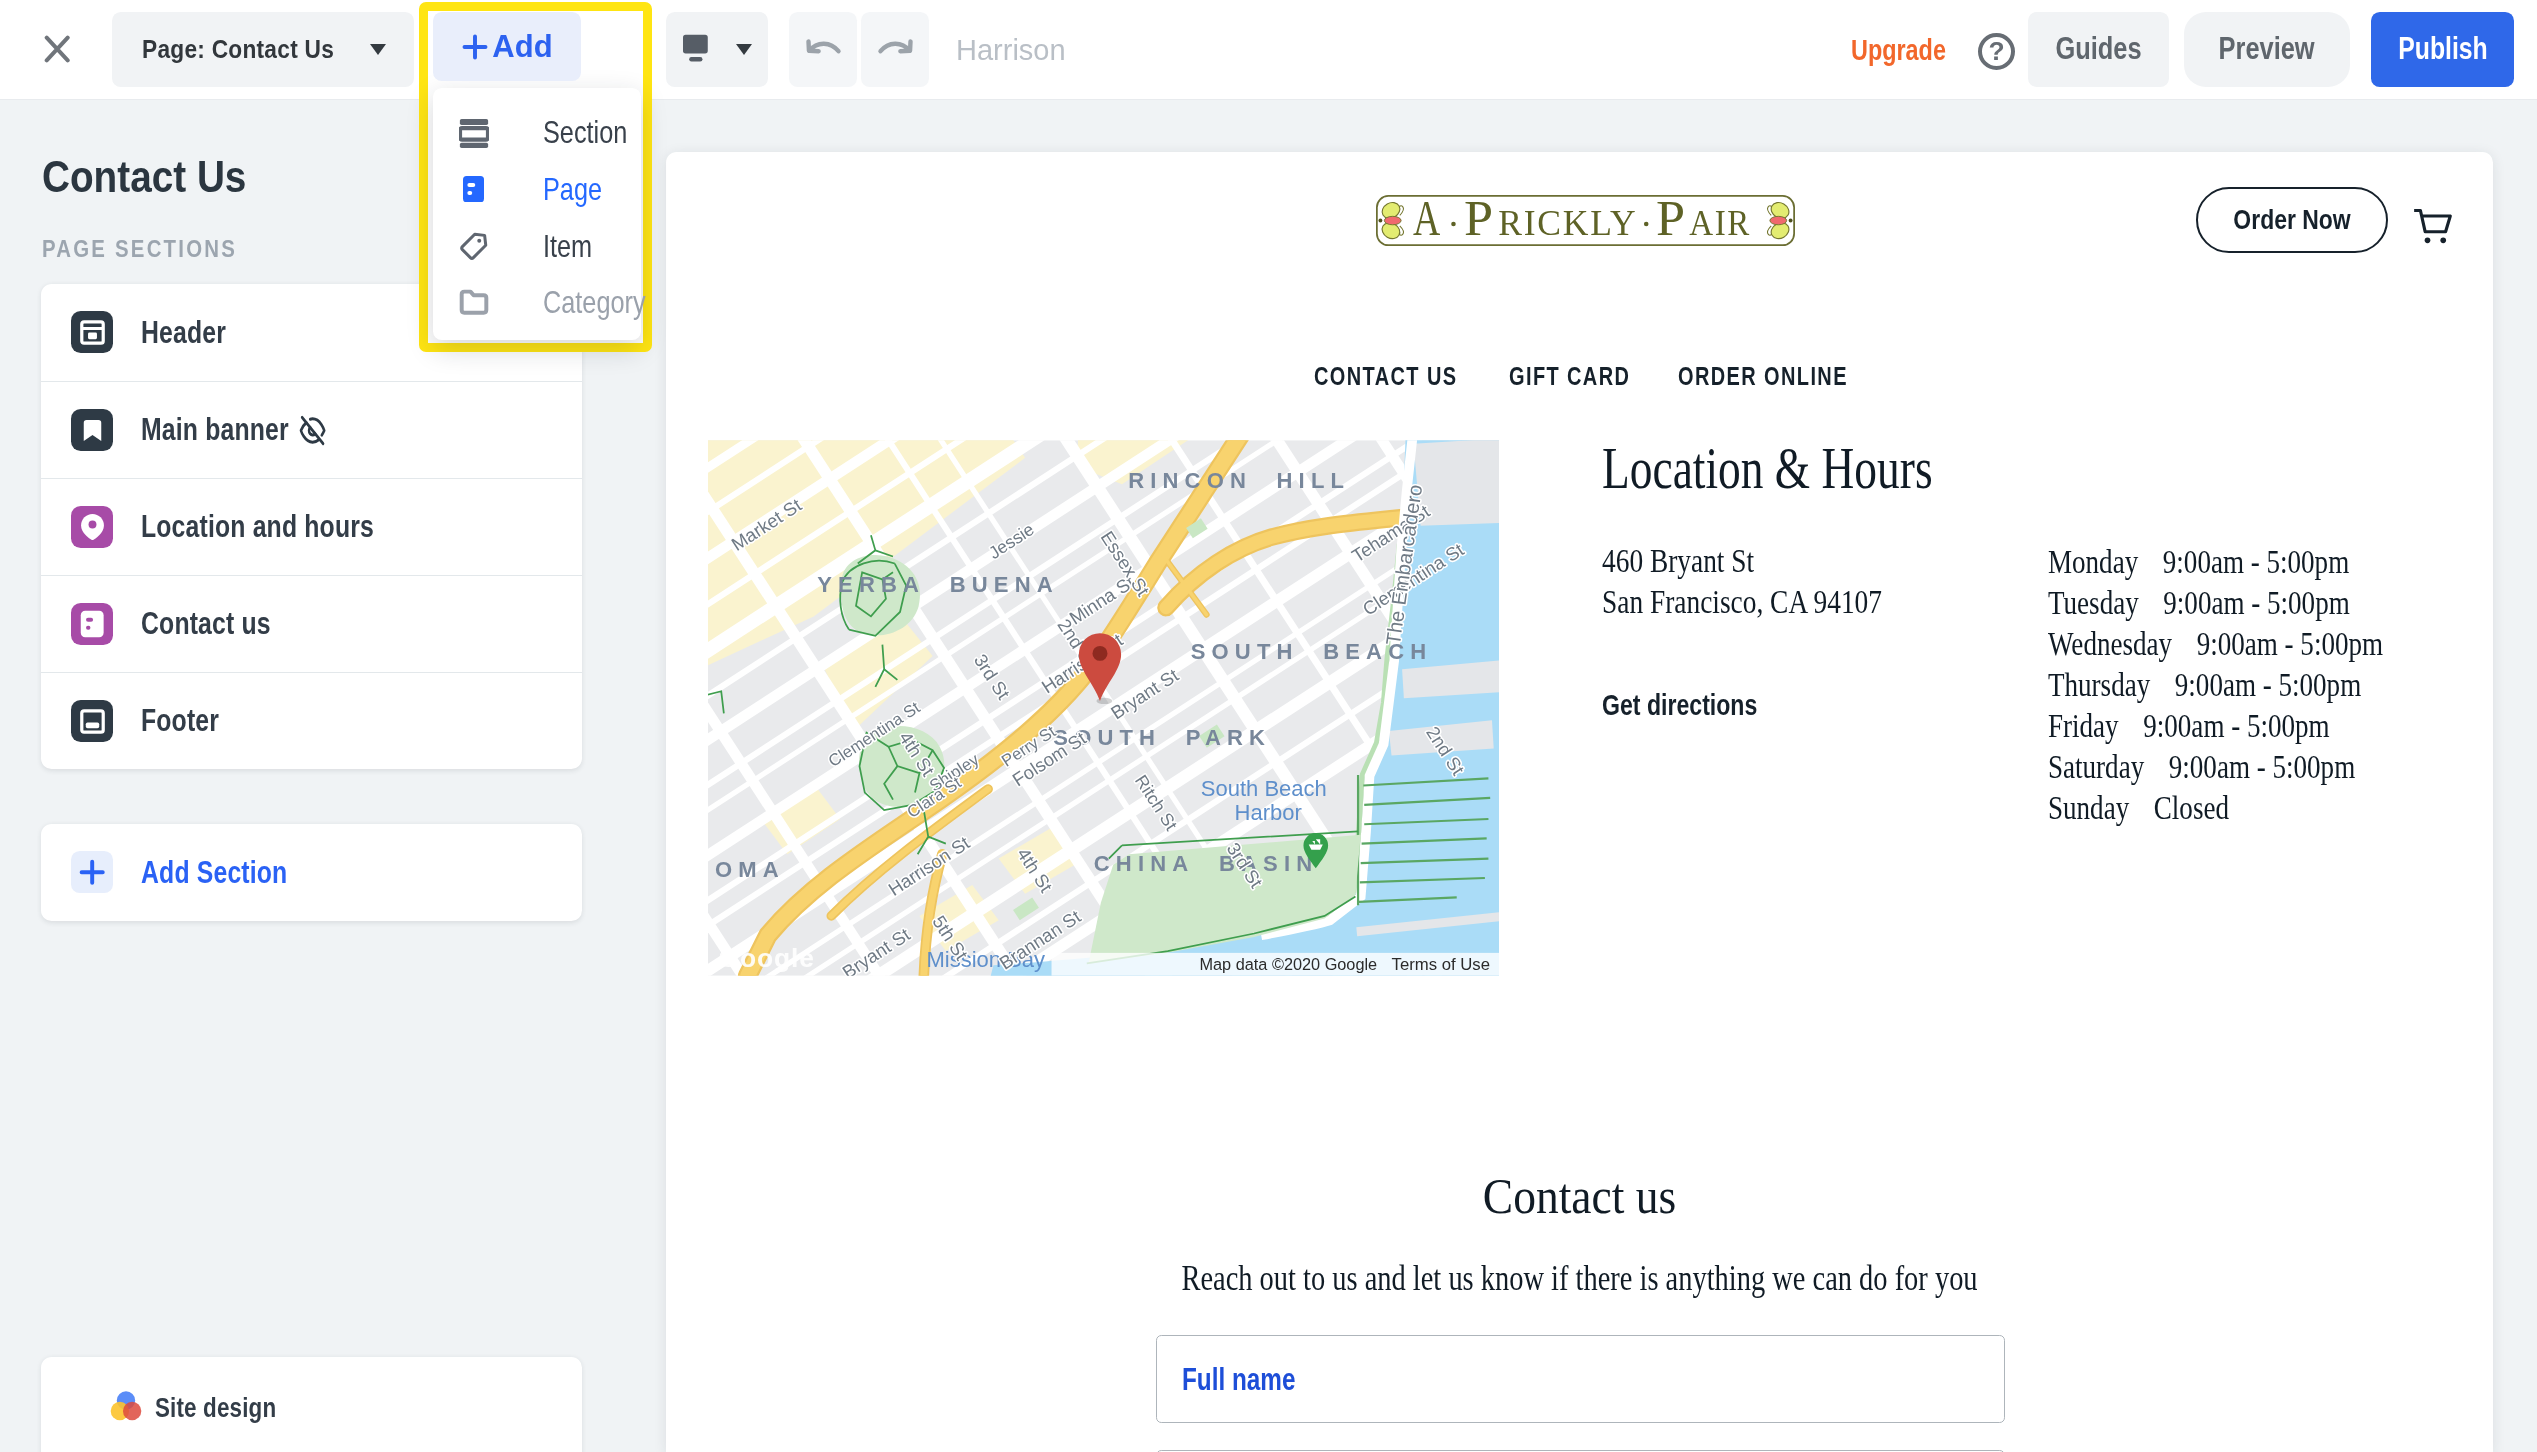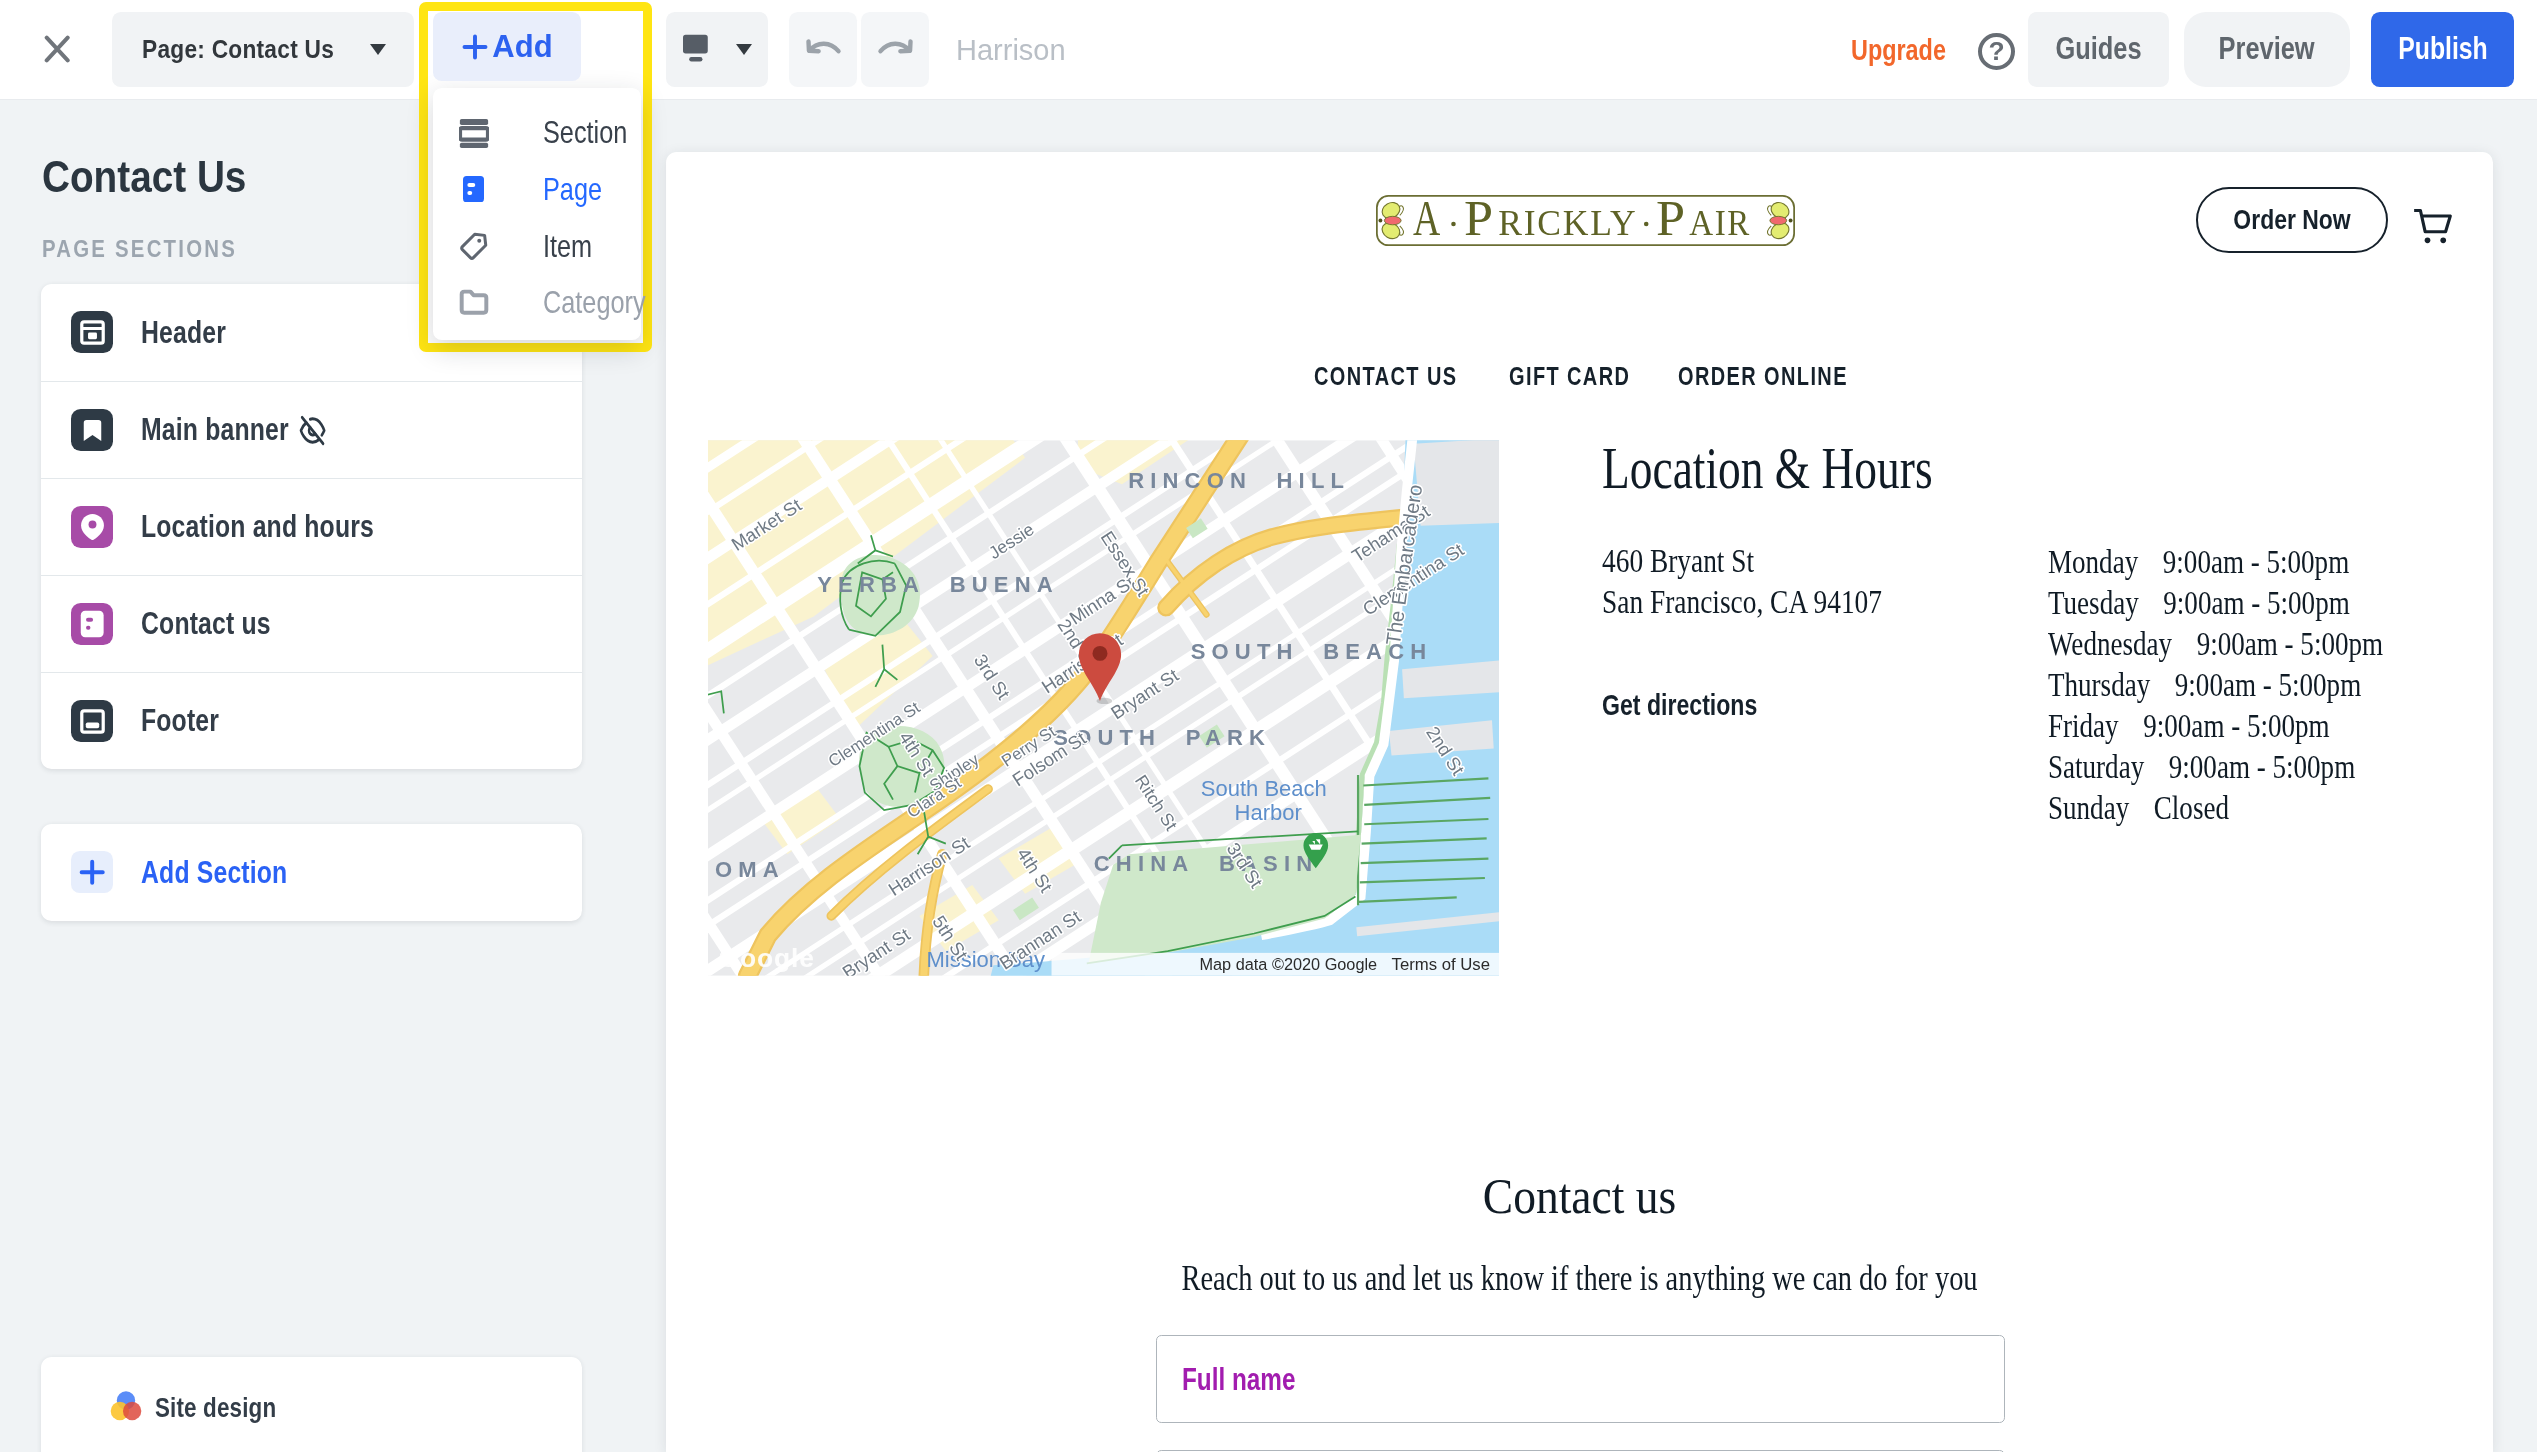--- a/index.html
+++ b/index.html
@@ -50,21 +50,21 @@
   #nav span { position:absolute; top:210px; font-size:25.6px; font-weight:bold; color:#16212b; letter-spacing:1.8px; transform:scaleX(.78); transform-origin:0 50%; }
 
   #lh-title { position:absolute; left:936px; top:287px; font-size:59px; line-height:59px; color:#101b25; transform:scaleX(.77); transform-origin:0 0; white-space:nowrap; }
   #lh-addr { position:absolute; left:936px; top:389px; font-size:33px; line-height:41px; color:#101b25; transform:scaleX(.83); transform-origin:0 0; }
   #getdir { position:absolute; left:936px; top:536px; font-size:30px; font-weight:bold; color:#16212b; transform:scaleX(.77); transform-origin:0 0; }
   #hours { position:absolute; left:1382px; top:390px; font-size:33px; line-height:41px; color:#101b25; transform:scaleX(.82); transform-origin:0 0; }
   #hours .d { display:inline-block; margin-right:30px; }
 
   #cu-title { position:absolute; left:0; top:1019px; width:1827px; text-align:center; font-size:50px; line-height:50px; color:#101b25; transform:scaleX(.91); }
   #cu-sub { position:absolute; left:0; top:1108px; width:1827px; text-align:center; font-size:36px; line-height:36px; color:#101b25; transform:scaleX(.79); }
-  .input { position:absolute; left:490px; width:849px; height:88px; border:1.8px solid #aeb5bb; border-radius:5.3px; display:flex; align-items:center; padding-left:25px; font-size:32px; font-weight:bold; color:#a21caf; }
+  .input { position:absolute; left:490px; width:849px; height:88px; border:1.8px solid #aeb5bb; border-radius:5.3px; display:flex; align-items:center; padding-left:25px; font-size:32px; font-weight:bold; color:#1d4ed8; }
   .input span { transform:scaleX(.76); transform-origin:0 50%; }
 
   
   #ybox { position:absolute; left:419px; top:1.8px; width:233px; height:350px; background:#fff; border:9.7px solid #ffe512; border-radius:7px; z-index:10; }
   #addbtn { position:absolute; left:433px; top:12.3px; width:148px; height:69px; border-radius:8.8px; background:#e9eefb; display:flex; align-items:center; justify-content:center; gap:3px; z-index:12; }
   #addbtn span { font-size:31px; font-weight:bold; color:#2d62f0; }
   #dropdown { position:absolute; left:433px; top:88px; width:208px; height:252px; background:#fff; border-radius:8.8px; box-shadow:0 8.8px 26.4px rgba(25,35,45,.18); z-index:11; }
   .ditem { position:absolute; left:26.4px; height:56px; display:flex; align-items:center; }
   .ditem .txt { position:absolute; left:84px; font-size:32px; color:#39414b; }
 </style>

